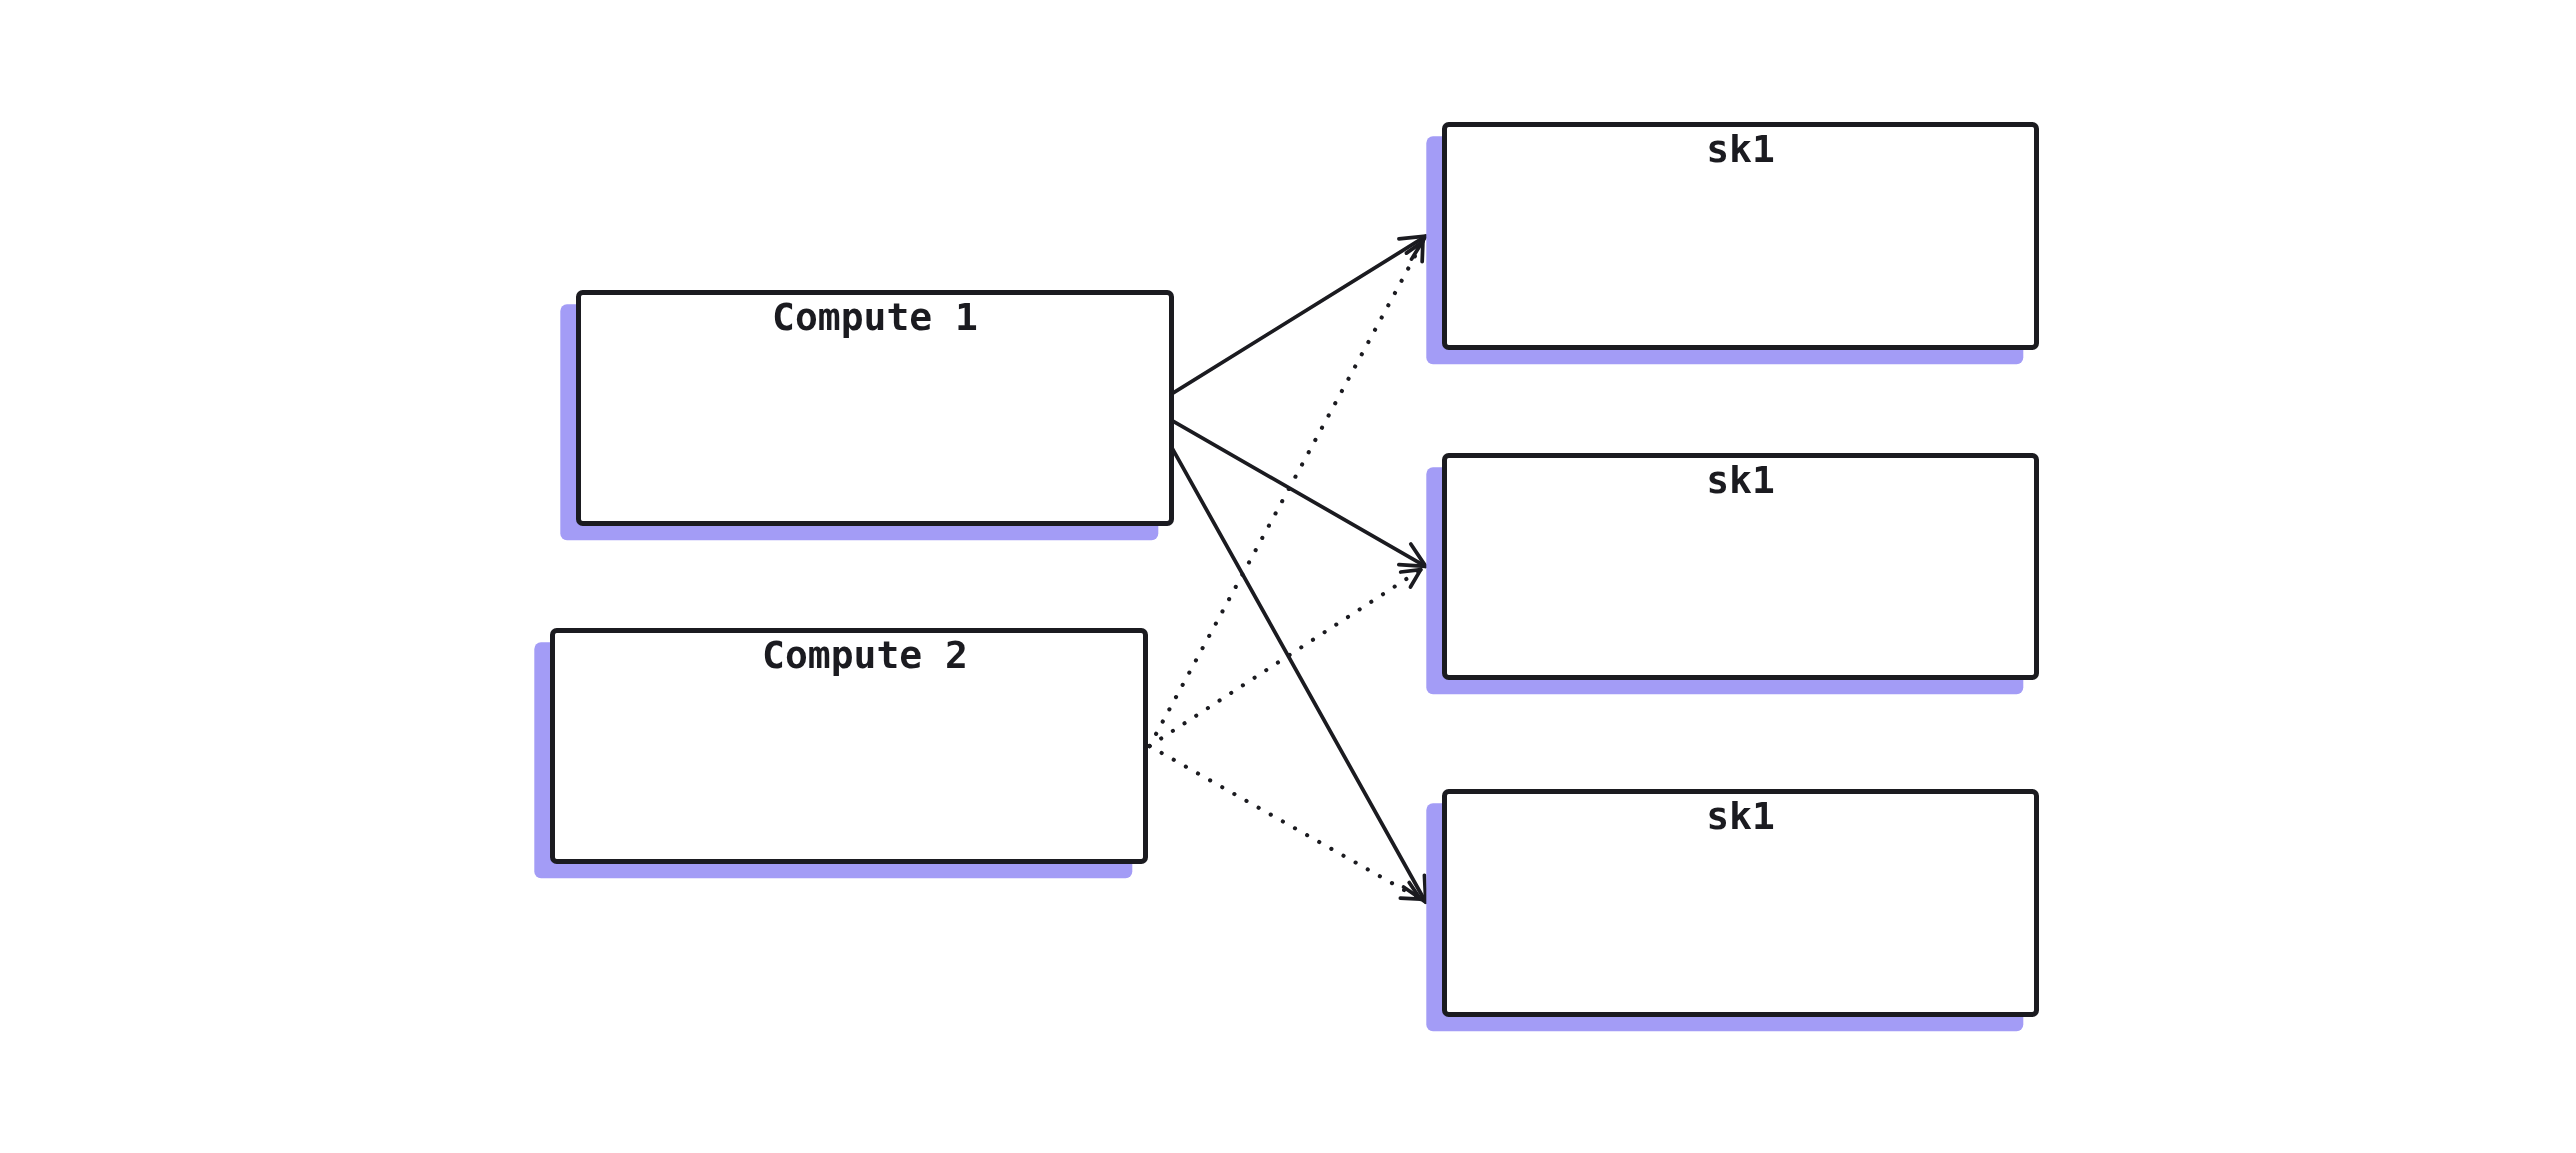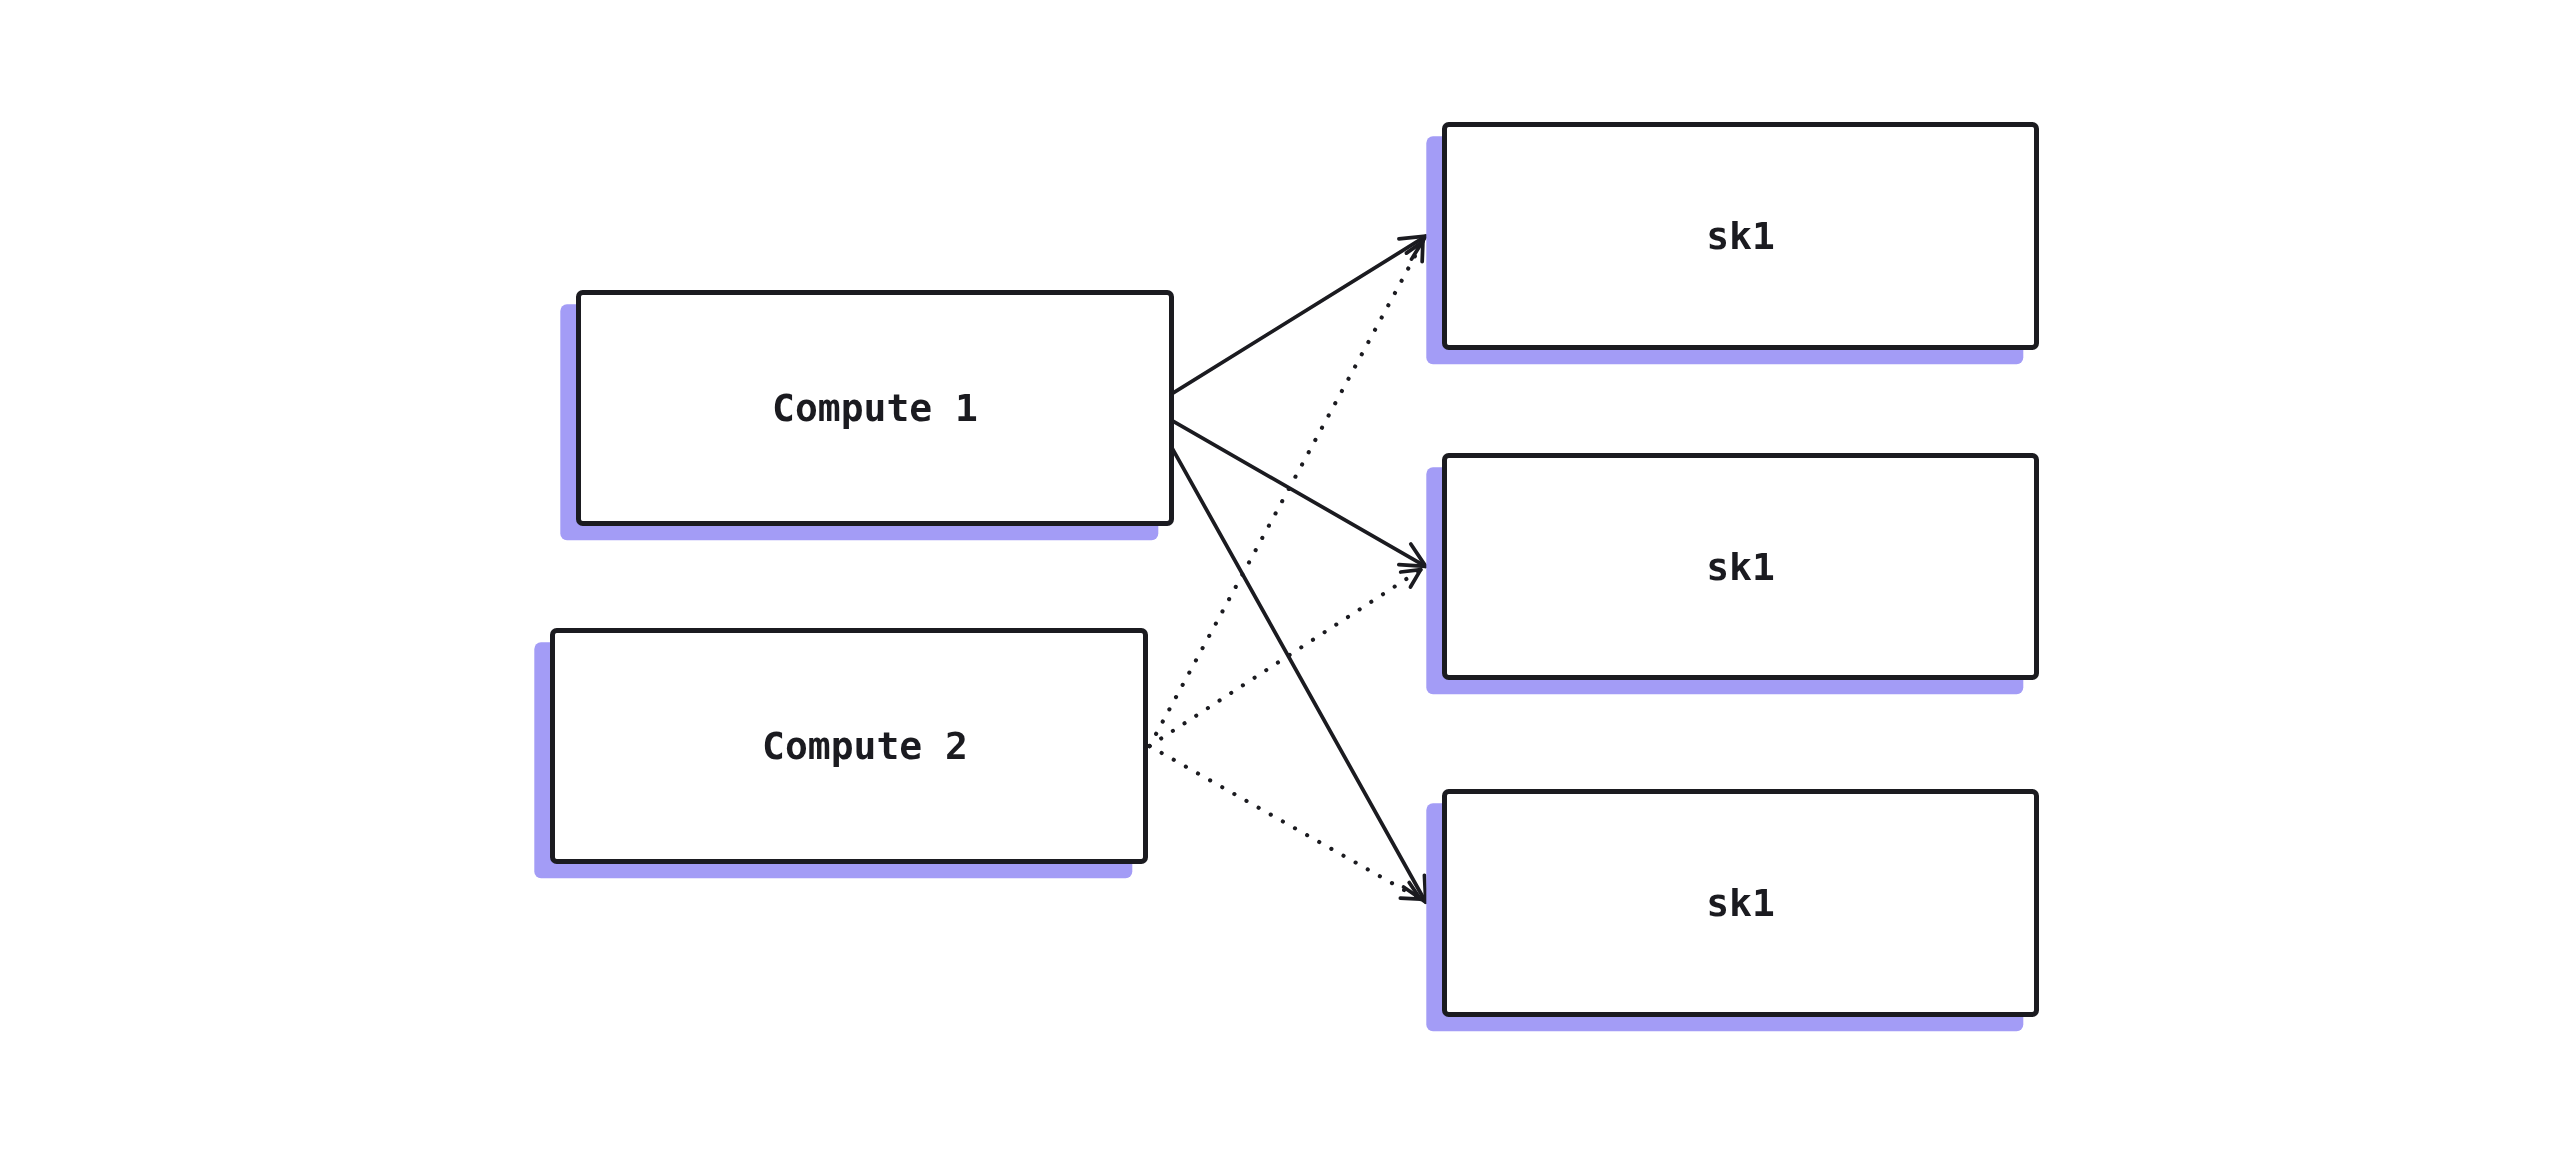--- a/index.html
+++ b/index.html
@@ -23,21 +23,20 @@
     height: 1153px;
   }
   .node {
     position: absolute;
     box-sizing: border-box;
     background: var(--boxfill, #ffffff);
     border: 5.2px solid var(--stroke, #1b1b20);
     border-radius: 6.7px;
     box-shadow: -15.7px 14.2px 0 0 var(--shadow, #a39cf6);
     display: flex;
-    align-items: center;
     justify-content: center;
   }
   .node-label {
     font-weight: bold;
     font-size: 38px;
     color: var(--stroke, #1b1b20);
     letter-spacing: 0;
     white-space: pre;
   }
   .n-compute1 { left: 576px;  top: 290px;  width: 598px; height: 236px; }

